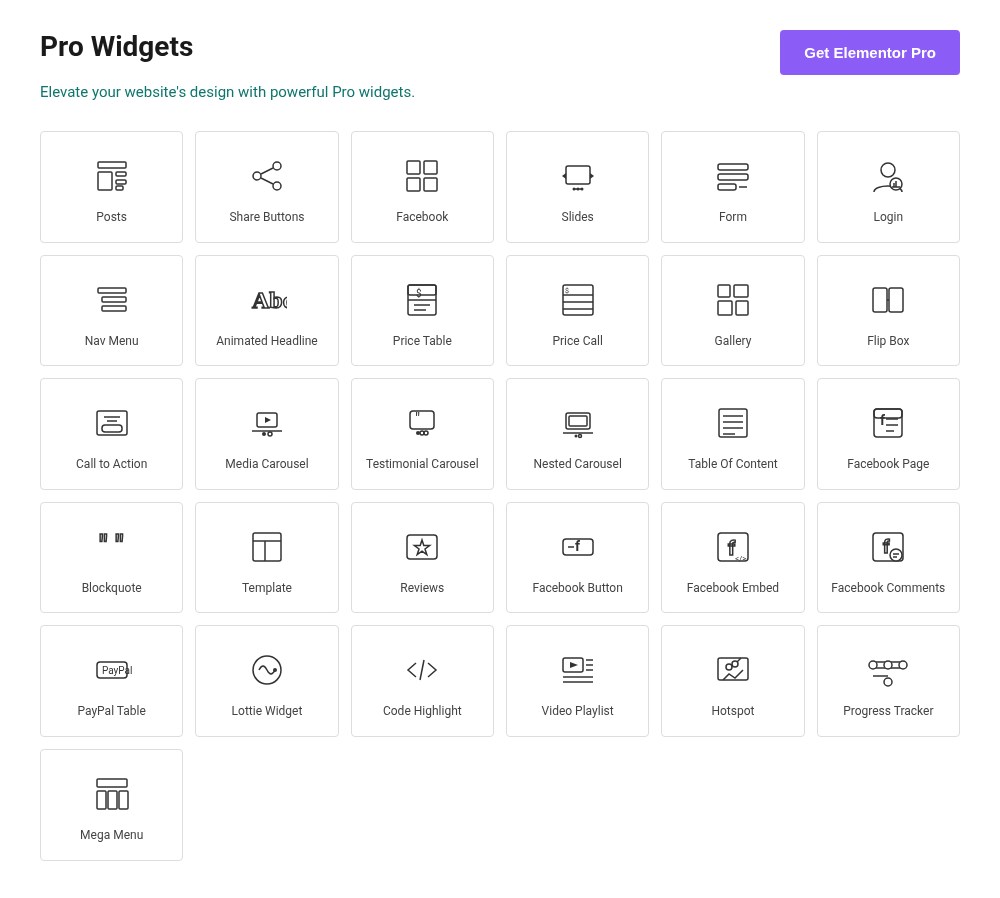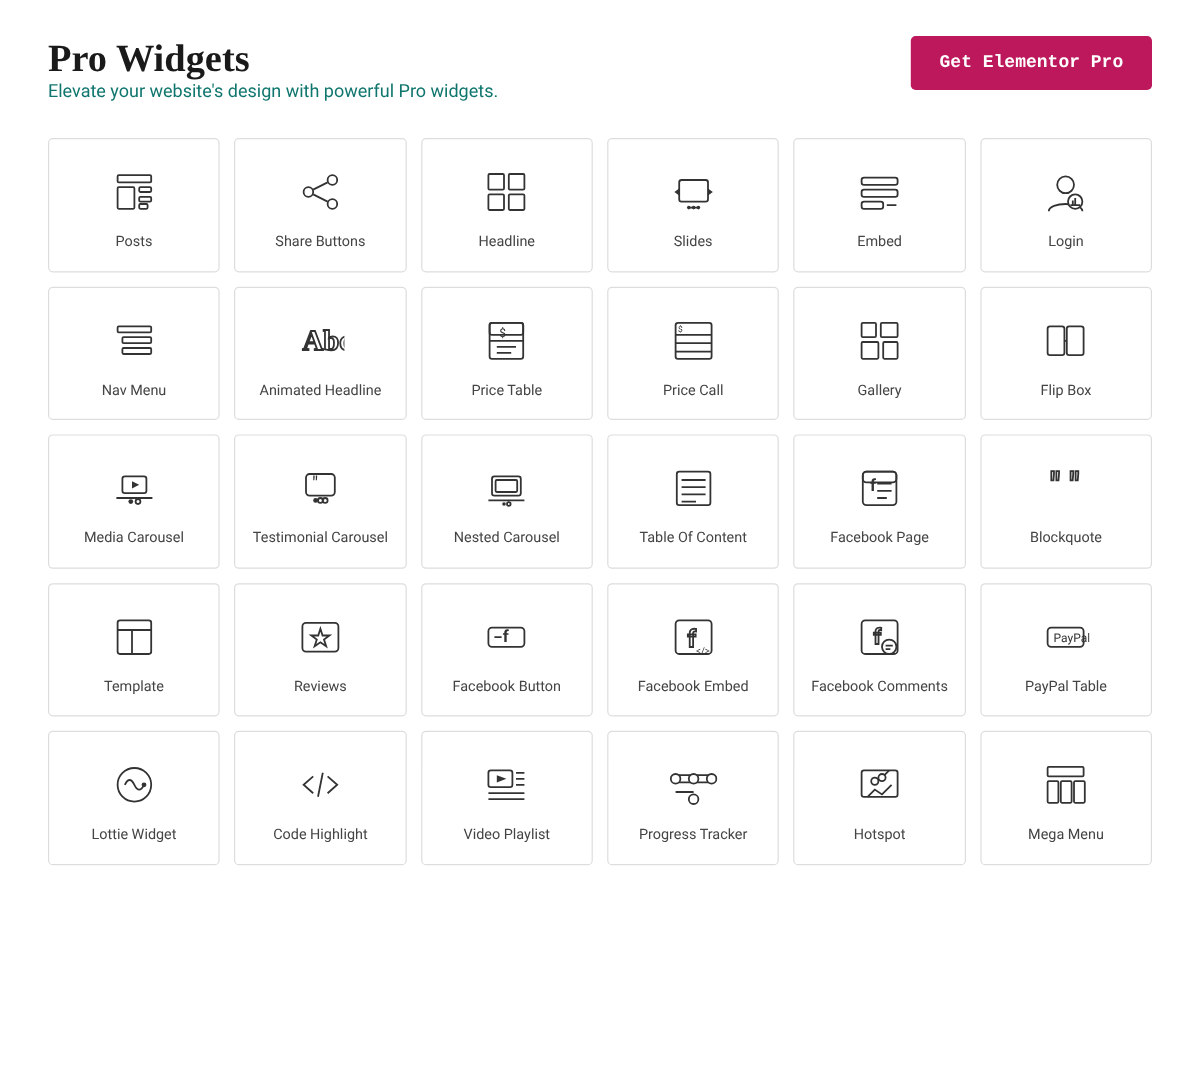--- a/index.html
+++ b/index.html
@@ -9,41 +9,39 @@
       color: #333;
       padding: 30px 40px;
     }
     .header {
       display: flex;
       justify-content: space-between;
       align-items: flex-start;
       margin-bottom: 30px;
     }
     .header-left h1 {
-      font-size: 32px;
+      font-size: 28px;
       font-weight: 700;
       color: #1a1a1a;
-      margin-bottom: 0;
-      font-family: Liberation Serif, serif;
+      margin-bottom: 20px;
     }
     .header-left p {
       font-size: 15px;
       color: #0f766e;
     }
     .cta-button {
-      background: #be185d;
+      background: #8b5cf6;
       color: #fff;
       border: none;
       padding: 14px 24px;
       font-size: 15px;
       font-weight: 600;
       border-radius: 4px;
       cursor: pointer;
       white-space: nowrap;
-      font-family: Liberation Mono, monospace;
     }
     .widgets-grid {
       display: grid;
       grid-template-columns: repeat(6, 1fr);
       gap: 12px;
     }
     .widget-item {
       border: 1px solid #ddd;
       border-radius: 4px;
       display: flex;
@@ -114,21 +112,21 @@
     </div>
     <div class="widget-item">
       <div class="widget-icon">
         <svg viewBox="0 0 40 40">
           <rect x="5" y="5" width="13" height="13" rx="1"></rect>
           <rect x="22" y="5" width="13" height="13" rx="1"></rect>
           <rect x="5" y="22" width="13" height="13" rx="1"></rect>
           <rect x="22" y="22" width="13" height="13" rx="1"></rect>
         </svg>
       </div>
-      <div class="widget-label">Headline</div>
+      <div class="widget-label">Facebook</div>
     </div>
     <div class="widget-item">
       <div class="widget-icon">
         <svg viewBox="0 0 40 40">
           <rect x="8" y="10" width="24" height="18" rx="2"></rect>
           <path d="M4 20 L8 17 L8 23 Z" fill="#333" stroke="none"></path>
           <path d="M36 20 L32 17 L32 23 Z" fill="#333" stroke="none"></path>
           <line x1="16" y1="33" x2="24" y2="33"></line>
           <circle cx="16" cy="33" r="1.5" fill="#333" stroke="none"></circle>
           <circle cx="20" cy="33" r="1.5" fill="#333" stroke="none"></circle>
@@ -139,21 +137,21 @@
     </div>
     <div class="widget-item">
       <div class="widget-icon">
         <svg viewBox="0 0 40 40">
           <rect x="5" y="8" width="30" height="6" rx="2"></rect>
           <rect x="5" y="18" width="30" height="6" rx="2"></rect>
           <rect x="5" y="28" width="18" height="6" rx="2"></rect>
           <line x1="26" y1="31" x2="34" y2="31"></line>
         </svg>
       </div>
-      <div class="widget-label">Embed</div>
+      <div class="widget-label">Form</div>
     </div>
     <div class="widget-item">
       <div class="widget-icon">
         <svg viewBox="0 0 40 40">
           <circle cx="20" cy="14" r="7"></circle>
           <path d="M6 36 C6 28 34 28 34 36"></path>
           <circle cx="28" cy="28" r="6" fill="white" stroke="#333"></circle>
           <path d="M26 27 L26 31 M28 25 L28 31" stroke-width="1.5"></path>
           <line x1="24" y1="31" x2="32" y2="31"></line>
         </svg>
@@ -216,20 +214,31 @@
     </div>
     <div class="widget-item">
       <div class="widget-icon">
         <svg viewBox="0 0 40 40">
           <rect x="5" y="8" width="14" height="24" rx="2"></rect>
           <rect x="21" y="8" width="14" height="24" rx="2"></rect>
           <line x1="19" y1="20" x2="21" y2="20"></line>
         </svg>
       </div>
       <div class="widget-label">Flip Box</div>
+    </div>
+    <div class="widget-item">
+      <div class="widget-icon">
+        <svg viewBox="0 0 40 40">
+          <rect x="5" y="8" width="30" height="24" rx="2"></rect>
+          <rect x="10" y="22" width="20" height="7" rx="3"></rect>
+          <line x1="12" y1="14" x2="28" y2="14"></line>
+          <line x1="15" y1="18" x2="25" y2="18"></line>
+        </svg>
+      </div>
+      <div class="widget-label">Call to Action</div>
     </div>
     <div class="widget-item">
       <div class="widget-icon">
         <svg viewBox="0 0 40 40">
           <rect x="10" y="10" width="20" height="14" rx="2"></rect>
           <polygon points="18,14 18,20 24,17" fill="#333" stroke="none"></polygon>
           <line x1="5" y1="28" x2="35" y2="28"></line>
           <circle cx="17" cy="31" r="2" fill="#333" stroke="none"></circle>
           <circle cx="23" cy="31" r="2" fill="none"></circle>
         </svg>
@@ -384,45 +393,45 @@
           <line x1="28" y1="20" x2="35" y2="20"></line>
           <line x1="5" y1="27" x2="35" y2="27"></line>
           <line x1="5" y1="32" x2="35" y2="32"></line>
         </svg>
       </div>
       <div class="widget-label">Video Playlist</div>
     </div>
     <div class="widget-item">
       <div class="widget-icon">
         <svg viewBox="0 0 40 40">
+          <rect x="5" y="8" width="30" height="22" rx="2"></rect>
+          <circle cx="16" cy="17" r="3"></circle>
+          <path d="M10 30 L16 24 L22 28 L30 20"></path>
+          <circle cx="22" cy="14" r="3" fill="none"></circle>
+          <line x1="24" y1="12" x2="28" y2="8"></line>
+        </svg>
+      </div>
+      <div class="widget-label">Hotspot</div>
+    </div>
+    <div class="widget-item">
+      <div class="widget-icon">
+        <svg viewBox="0 0 40 40">
           <rect x="5" y="12" width="30" height="6" rx="3"></rect>
           <circle cx="5" cy="15" r="4" fill="white" stroke="#333"></circle>
           <circle cx="20" cy="15" r="4" fill="white" stroke="#333"></circle>
           <circle cx="35" cy="15" r="4" fill="white" stroke="#333"></circle>
           <line x1="5" y1="26" x2="20" y2="26"></line>
           <circle cx="20" cy="32" r="4" fill="none"></circle>
         </svg>
       </div>
       <div class="widget-label">Progress Tracker</div>
     </div>
     <div class="widget-item">
       <div class="widget-icon">
         <svg viewBox="0 0 40 40">
-          <rect x="5" y="8" width="30" height="22" rx="2"></rect>
-          <circle cx="16" cy="17" r="3"></circle>
-          <path d="M10 30 L16 24 L22 28 L30 20"></path>
-          <circle cx="22" cy="14" r="3" fill="none"></circle>
-          <line x1="24" y1="12" x2="28" y2="8"></line>
-        </svg>
-      </div>
-      <div class="widget-label">Hotspot</div>
-    </div>
-    <div class="widget-item">
-      <div class="widget-icon">
-        <svg viewBox="0 0 40 40">
           <rect x="5" y="5" width="30" height="8" rx="1"></rect>
           <rect x="5" y="17" width="9" height="18" rx="1"></rect>
           <rect x="16" y="17" width="9" height="18" rx="1"></rect>
           <rect x="27" y="17" width="9" height="18" rx="1"></rect>
         </svg>
       </div>
       <div class="widget-label">Mega Menu</div>
     </div>
   </div>
 

